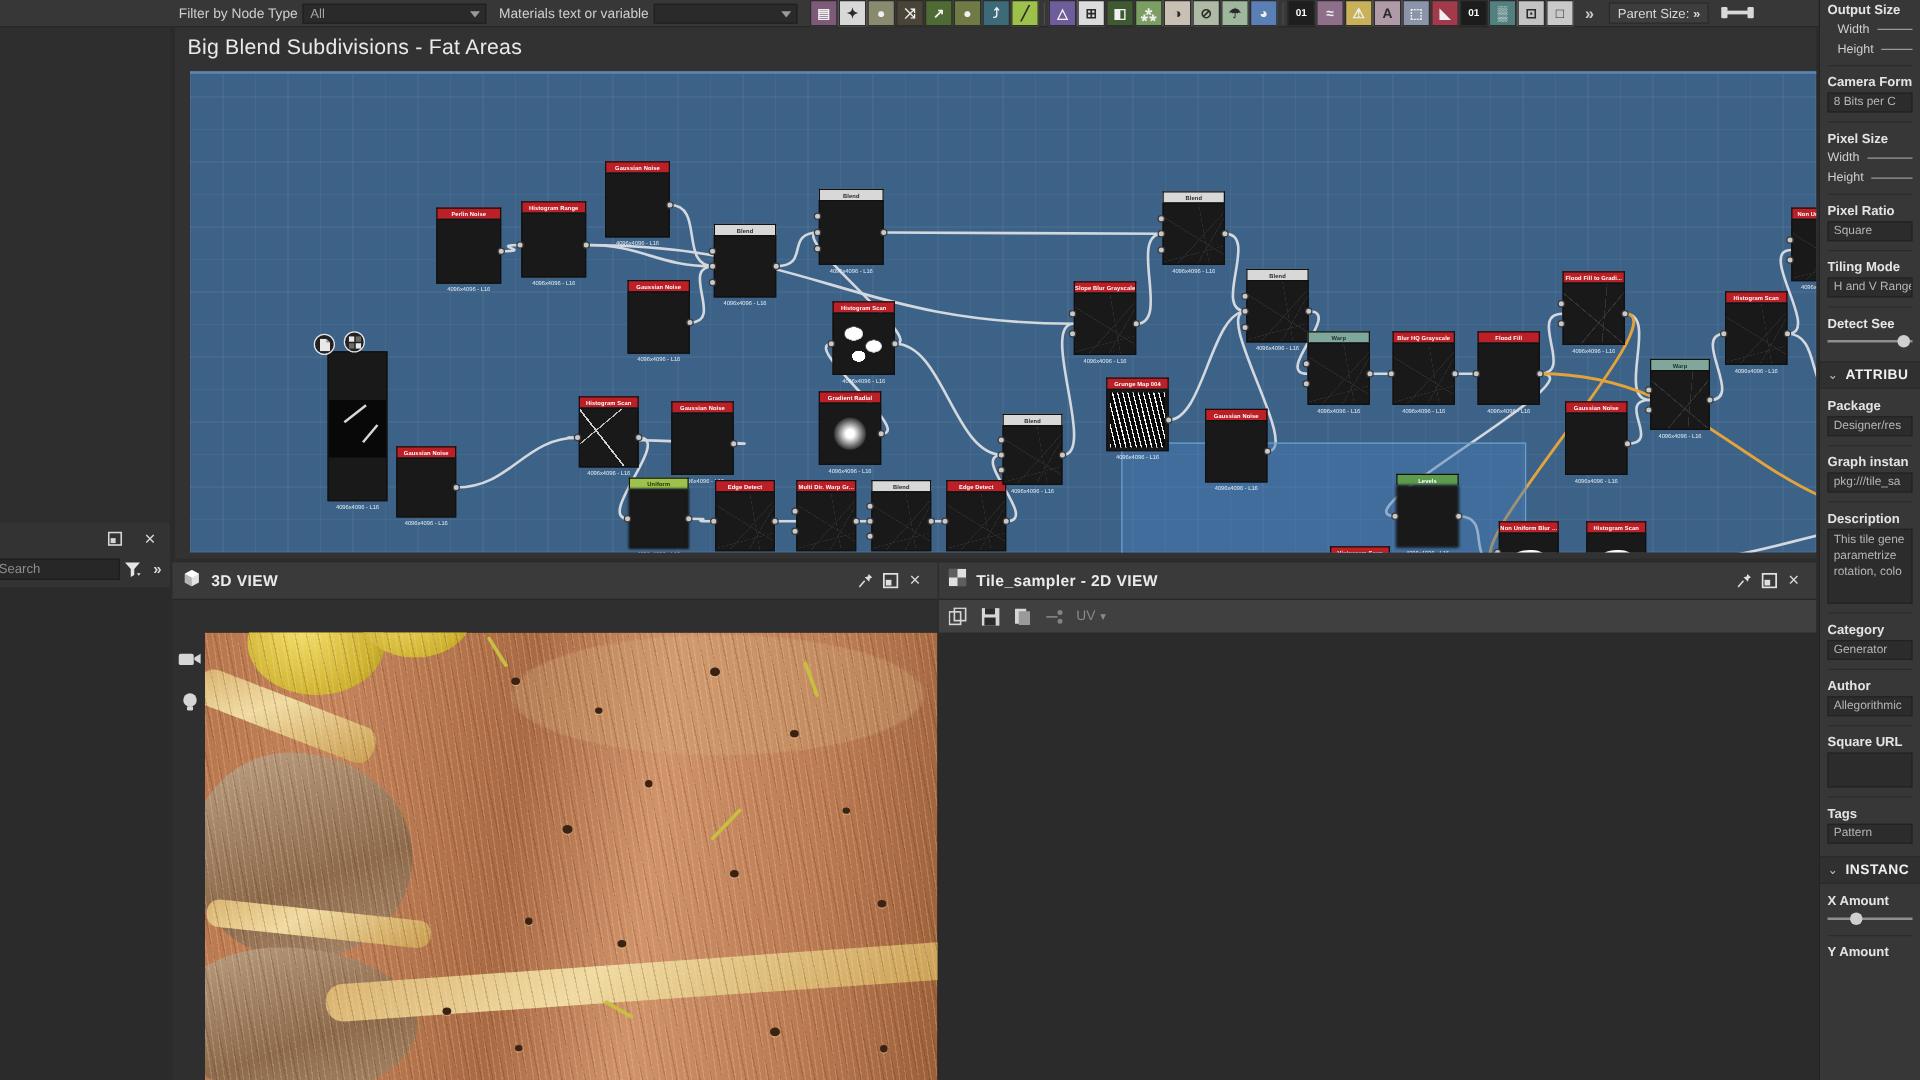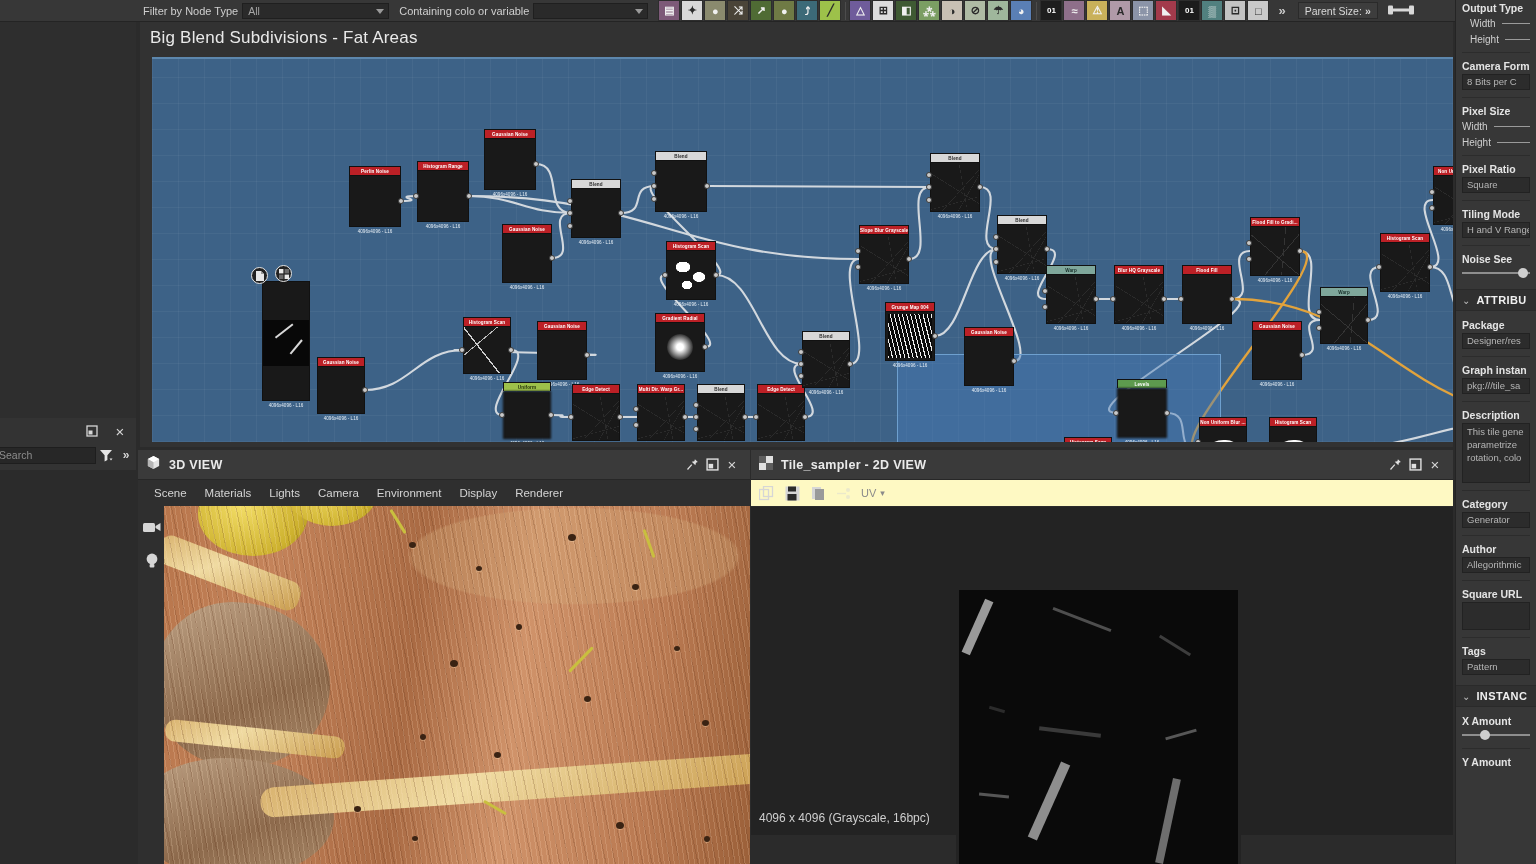--- a/index.html
+++ b/index.html
@@ -191,21 +191,21 @@
   .meat .speck { position:absolute; border-radius:50%; background:#3a2313; box-shadow:0 1px 0 rgba(255,220,180,.35); }
   .meat .crust { position:absolute; border-radius:45% 55% 50% 50%/50%;
     background:linear-gradient(160deg,#bda184,#8d6a4c 60%,#a98a6a);}
   .meat .herb { position:absolute; background:#c9bf3f; border-radius:2px; }
   .meat .lemon { position:absolute; border-radius:50%;
     background:radial-gradient(circle at 40% 35%, #f5e06a, #cdb12e 70%, #9f8918);}
   .leftico { position:absolute; left:2px; top:70px; display:flex; flex-direction:column; gap:14px; align-items:center; width:24px; }
 
   
   .p2d { position:absolute; left:751px; top:450px; width:702px; height:414px; background:#2b2b2b; }
-  .tb2d { height:26px; display:flex; align-items:center; padding-left:6px; gap:8px; background:#fef9c3;}
+  .tb2d { height:26px; display:flex; align-items:center; padding-left:6px; gap:8px; background:#404040;}
   .tb2d .ic { width:18px; height:18px; display:flex; align-items:center; justify-content:center; }
   .canvas2d { position:absolute; left:0; top:57px; width:702px; height:328px; background:#232323; }
   .img2d { position:absolute; left:205px; top:80px; width:285px; height:285px;
     background:#0a0a0a; border:3px solid #232323; overflow:hidden;}
   .img2d .strk { position:absolute; background:#8d8d8d; }
   .status2d { position:absolute; left:8px; bottom:10px; font-size:12px; color:#cfcfcf; }
 
   
   .props { position:absolute; left:1455px; top:0; width:81px; height:864px;
            background:#373737; border-left:1px solid #242424; overflow:hidden; }
@@ -266,21 +266,21 @@
   </div>
 
   <div class="topbar">
     <div style="width:135px;height:22px;"></div>
     <div class="filterbar">
       <span class="fb-label">Filter by Node Type</span>
       <div class="combo c1">
         <span>All</span>
         <span class="arw"></span>
       </div>
-      <span class="fb-label" style="margin-left:10px;">Containing colo or variable</span>
+      <span class="fb-label" style="margin-left:10px;">Materials text or variable</span>
       <div class="combo c2">
         <span></span>
         <span class="arw"></span>
       </div>
     </div>
 
     <div class="iconstrip" id="tb-icons">
         <div class="tbico" style="background: rgb(125, 90, 120);">
           <span class="g">▤</span>
         </div>
@@ -705,29 +705,20 @@
           </svg>
       </span>
       <span class="hbtn">
         <svg width="13" height="13" viewBox="0 0 12 12">
             <rect x="1" y="1" width="10" height="10" fill="none" stroke="#e0e0e0" stroke-width="1.3"></rect>
             <rect x="2.4" y="5.4" width="4.2" height="4.2" fill="#e0e0e0"></rect>
           </svg>
       </span>
       <span class="hbtn" style="font-size:15px;">×</span>
     </div>
-    <div class="menubar" id="menu3d">
-        <span class="mi">Scene</span>
-        <span class="mi">Materials</span>
-        <span class="mi">Lights</span>
-        <span class="mi">Camera</span>
-        <span class="mi">Environment</span>
-        <span class="mi">Display</span>
-        <span class="mi">Renderer</span>
-      </div>
 
     <div class="leftico">
       <span>
         <svg width="20" height="14" viewBox="0 0 20 14">
             <rect x="1" y="3" width="12" height="9" rx="1.5" fill="#d6d6d6"></rect>
             <path d="M13.5 6l5-3v8l-5-3z" fill="#d6d6d6"></path>
           </svg>
       </span>
       <span>
         <svg width="14" height="18" viewBox="0 0 14 18">
@@ -820,39 +811,25 @@
         <svg width="16" height="13" viewBox="0 0 16 13">
             <path d="M1 6.5h9" stroke="#d6d6d6" stroke-width="1.3"></path>
             <circle cx="12" cy="3" r="2" fill="#d6d6d6"></circle>
             <circle cx="12" cy="10" r="2" fill="#d6d6d6"></circle>
           </svg>
       </span>
       <span style="font-size:11px;color:#8a8a8a;">UV</span>
       <span style="font-size:9px;color:#8a8a8a;margin-left:-4px;">▾</span>
     </div>
 
-    <div class="canvas2d">
-      <div class="img2d">
-        <div class="strk" style="left:14px;top:8px;width:9px;height:58px;transform:rotate(24deg);background:#9a9a9a;"></div>
-        <div class="strk" style="left:92px;top:28px;width:62px;height:3px;transform:rotate(21deg);background:#4e4e4e;"></div>
-        <div class="strk" style="left:198px;top:54px;width:36px;height:3px;transform:rotate(32deg);background:#3d3d3d;"></div>
-        <div class="strk" style="left:30px;top:118px;width:16px;height:3px;transform:rotate(16deg);background:#2b2b2b;"></div>
-        <div class="strk" style="left:80px;top:140px;width:62px;height:4px;transform:rotate(7deg);background:#3a3a3a;"></div>
-        <div class="strk" style="left:206px;top:143px;width:32px;height:3px;transform:rotate(-16deg);background:#575757;"></div>
-        <div class="strk" style="left:85px;top:170px;width:10px;height:82px;transform:rotate(24deg);background:#8e8e8e;"></div>
-        <div class="strk" style="left:20px;top:204px;width:30px;height:3px;transform:rotate(6deg);background:#565656;"></div>
-        <div class="strk" style="left:205px;top:188px;width:8px;height:86px;transform:rotate(12deg);background:#6e6e6e;"></div>
-      </div>
-      <div class="status2d">4096 x 4096 (Grayscale, 16bpc)</div>
-    </div>
   </div>
 
   <div class="props">
     <div class="prow" style="padding-top:2px;">
-      <div class="plabel">Output Type</div>
+      <div class="plabel">Output Size</div>
       <div style="display:flex;align-items:center;margin-top:4px;">
         <span class="psub">Width</span>
         <span style="flex:1;height:1px;background:#9a9a9a;margin-left:6px;"></span>
       </div>
       <div style="display:flex;align-items:center;margin-top:5px;">
         <span class="psub">Height</span>
         <span style="flex:1;height:1px;background:#9a9a9a;margin-left:6px;"></span>
       </div>
       <div class="divider"></div>
       <div class="plabel">Camera Form</div>
@@ -867,21 +844,21 @@
         <span class="psub" style="padding-left:0;">Height</span>
         <span style="flex:1;height:1px;background:#9a9a9a;margin-left:6px;"></span>
       </div>
       <div class="divider"></div>
       <div class="plabel">Pixel Ratio</div>
       <div class="pfield">Square</div>
       <div class="divider"></div>
       <div class="plabel">Tiling Mode</div>
       <div class="pfield">H and V Range</div>
       <div class="divider"></div>
-      <div class="plabel">Noise See</div>
+      <div class="plabel">Detect See</div>
       <div class="slider">
         <div class="track"></div>
           <div class="knob" style="right:2px;"></div>
       </div>
     </div>
 
     <div class="section" style="margin-top:10px;">
       <span style="font-size:10px;color:#bdbdbd;">⌄</span>
       <span class="st">ATTRIBU</span>
     </div>

